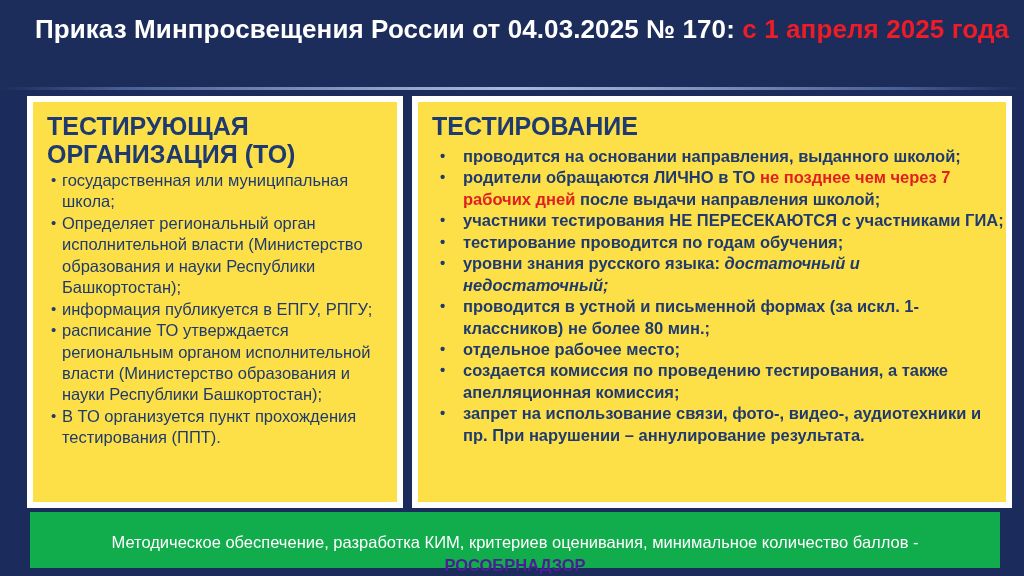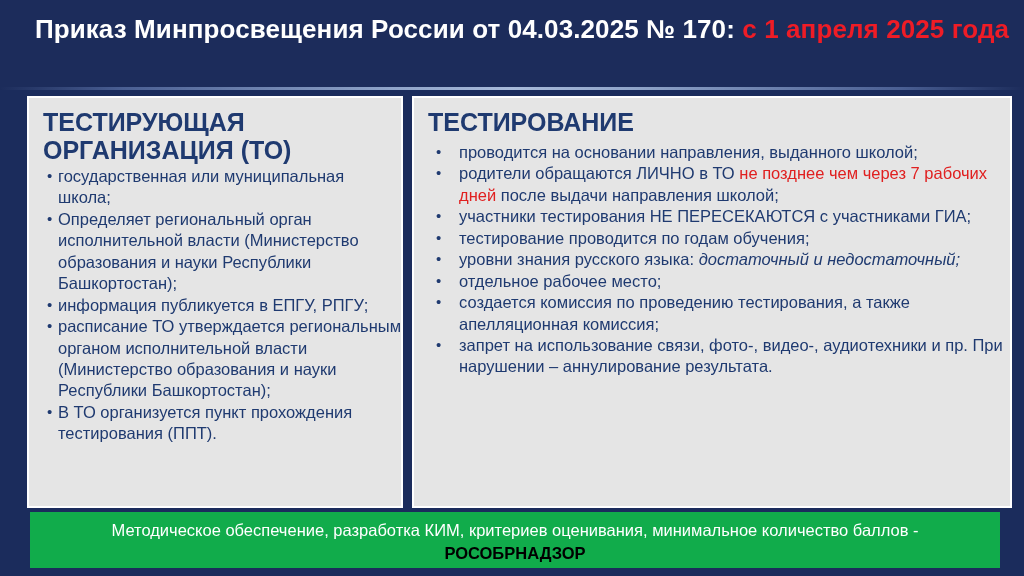--- a/index.html
+++ b/index.html
@@ -57,23 +57,23 @@
         #8fa4c9 38%,
         #a7bada 50%,
         #8fa4c9 62%,
         #4a5f93 88%,
         #1c2c5b 100%);
   }
 
   
   .panel {
     position: absolute;
-    background: #e5e5e5;
+    background: #fde047;
     box-sizing: border-box;
-    border: 2px solid #ffffff;
+    border: 6px solid #ffffff;
     overflow: hidden;
   }
   .panel-left  { left: 27px;  top: 96px; width: 376px; height: 412px; }
   .panel-right { left: 412px; top: 96px; width: 600px; height: 412px; }
 
   .panel-heading {
     color: #1f3a70;
     font-weight: bold;
     line-height: 1.12;
   }
@@ -106,20 +106,21 @@
     line-height: inherit;
     color: #1f3a70;
   }
   .panel-left ul.bullets > li {
     font-size: 16.5px;
     line-height: 1.30;
     margin-bottom: 0px;
   }
   .panel-right ul.bullets {
     margin-top: 1px;
+    font-weight: bold;
   }
   .panel-right ul.bullets > li {
     font-size: 16.5px;
     line-height: 1.30;
     margin-bottom: 0px;
     padding-left: 45px;
   }
   .panel-right ul.bullets > li::before { left: 22px; }
 
   .red { color: #e02020; }
@@ -132,27 +133,27 @@
     top: 512px;
     width: 970px;
     height: 56px;
     background: #11ac4b;
     box-sizing: border-box;
     text-align: center;
     color: #ffffff;
   }
   .footer-line1 {
     font-size: 16.5px;
-    padding-top: 8px;
+    padding-top: 20px;
     line-height: 1.25;
   }
   .footer-line2 {
     font-size: 16.5px;
     font-weight: bold;
-    color: #000000;
+    color: #4c1d95;
     line-height: 1.25;
     padding-top: 2px;
   }
 </style>
 </head>
 <body>
 
 <div class="slide">
 
   <div class="header">
@@ -175,20 +176,21 @@
   </div>
 
   <div class="panel panel-right">
     <div class="panel-heading">ТЕСТИРОВАНИЕ</div>
     <ul class="bullets" id="right-bullets">
         <li><span>проводится на основании направления, выданного школой;</span></li>
         <li><span>родители обращаются ЛИЧНО в ТО </span><span class="red">не позднее чем через 7 рабочих дней</span><span> после выдачи направления школой;</span></li>
         <li><span>участники тестирования НЕ ПЕРЕСЕКАЮТСЯ с участниками ГИА;</span></li>
         <li><span>тестирование проводится по годам обучения;</span></li>
         <li><span>уровни знания русского языка: </span><span class="ital">достаточный и недостаточный;</span></li>
+        <li><span>проводится в устной и письменной формах (за искл. 1-классников) не более 80 мин.;</span></li>
         <li><span>отдельное рабочее место;</span></li>
         <li><span>создается комиссия по проведению тестирования, а также апелляционная комиссия;</span></li>
         <li><span>запрет на использование связи, фото-, видео-, аудиотехники и пр. При нарушении – аннулирование результата.</span></li>
       </ul>
   </div>
 
   <div class="footer">
     <div class="footer-line1">Методическое обеспечение, разработка КИМ, критериев оценивания, минимальное количество баллов -</div>
     <div class="footer-line2">РОСОБРНАДЗОР</div>
   </div>

